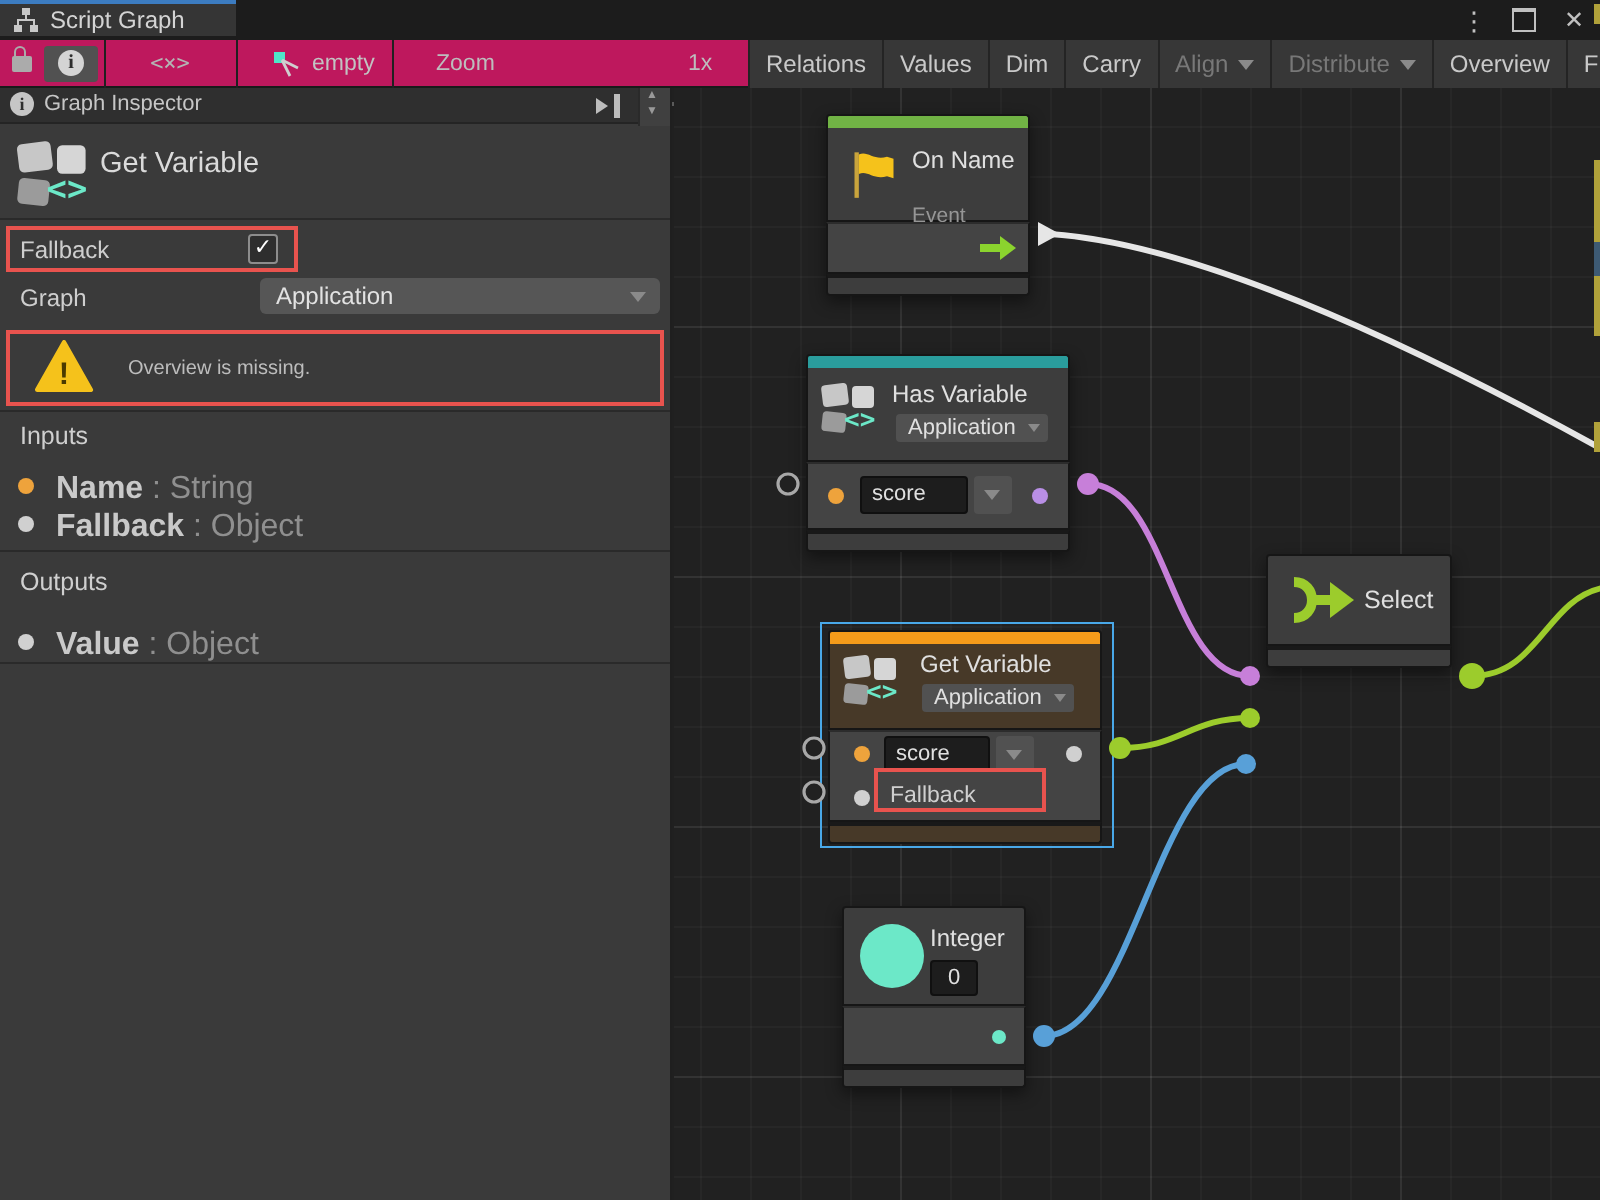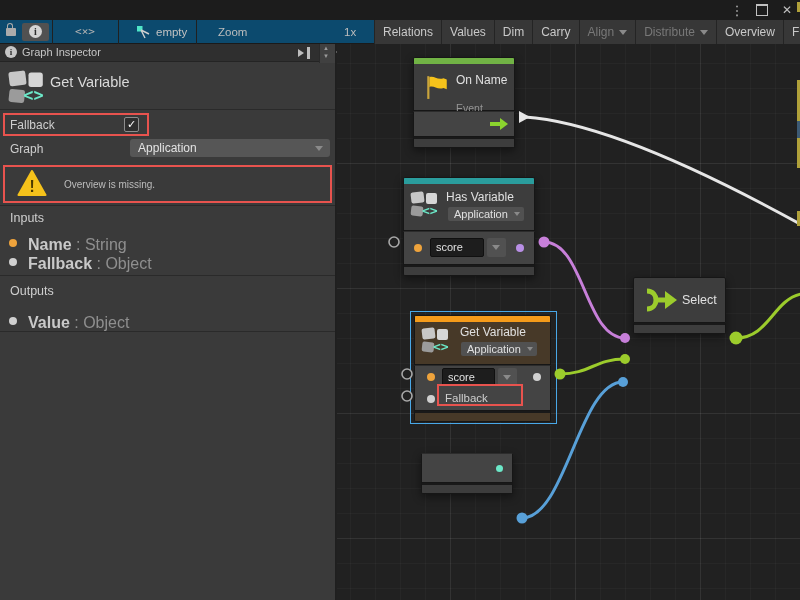--- a/index.html
+++ b/index.html
@@ -10,21 +10,21 @@
   .tabbar{position:absolute;left:0;top:0;width:800px;height:20px;background:#1c1c1c;}
   .tab{position:absolute;left:0;top:0;height:18px;width:118px;background:#353535;
        border-top:2px solid var(--accent-blue,#3c7cc1);display:flex;align-items:center;gap:6px;padding-left:7px;box-sizing:border-box;}
   .tab-label{font-size:12px;color:#d4d4d4;}
   .win-controls{position:absolute;right:6px;top:0;height:20px;display:flex;align-items:center;gap:12px;color:#c0c0c0;}
   .wc{width:14px;text-align:center;font-size:12px;cursor:default;}
   .wc-menu::before{content:"\22EE";font-size:13px;}
   .wc-max{width:10px;height:9px;border:1.5px solid #c0c0c0;border-top-width:2.5px;}
   .wc-close::before{content:"\2715";font-size:12px;}
   
-  .toolbar{position:absolute;left:0;top:20px;width:800px;height:24px;background:#0c4a6e;border-bottom:1px solid #1a1a1a;box-sizing:border-box;}
+  .toolbar{position:absolute;left:0;top:20px;width:800px;height:24px;background:#be185d;border-bottom:1px solid #1a1a1a;box-sizing:border-box;}
   .tb-div{position:absolute;top:0;width:1px;height:24px;background:#202020;}
   .lock-icon{position:absolute;left:6px;top:8px;width:10px;height:8px;background:#ababab;border-radius:1px;}
   .lock-icon::before{content:"";position:absolute;left:1px;top:-5px;width:6px;height:6px;border:1.5px solid #ababab;border-bottom:none;border-radius:4px 4px 0 0;box-sizing:border-box;}
   .info-btn{position:absolute;left:22px;top:3px;width:27px;height:18px;background:#515151;border-radius:2px;}
   .info-glyph{position:absolute;left:7px;top:2px;width:13px;height:13px;border-radius:50%;background:#d4d4d4;color:#2d2d2d;font-size:10px;font-weight:bold;text-align:center;line-height:13px;}
   .info-glyph::before{content:"i";font-family:"Liberation Serif",serif;}
   .code-btn{position:absolute;left:54px;top:3px;width:62px;height:18px;text-align:center;color:#b4b4b4;font-size:11px;line-height:18px;font-family:"DejaVu Sans Mono",monospace;}
   .code-btn::before{content:"<\00D7>";}
   .empty-group{position:absolute;left:136px;top:3px;height:18px;display:flex;align-items:center;gap:5px;}
   .empty-label{font-size:11.5px;color:#c2c2c2;}
@@ -99,20 +99,29 @@
   .var-icon b::before{content:"<>";}
   .insp-var-icon{transform:scale(1.3);transform-origin:top left;}
   .edge-strip{position:absolute;right:0;width:3px;z-index:9;}
 </style>
 </head>
 <body>
 
 <div class="app">
 
   <div class="tabbar">
+    <div class="tab">
+      <svg width="12" height="12" viewBox="0 0 12 12">
+        <rect x="4" y="0" width="4" height="3.5" fill="#c8c8c8"></rect>
+        <rect x="0" y="8.5" width="4" height="3.5" fill="#c8c8c8"></rect>
+        <rect x="8" y="8.5" width="4" height="3.5" fill="#c8c8c8"></rect>
+        <path d="M6,3.5 V6 M2,8.5 V6 H10 V8.5" stroke="#c8c8c8" stroke-width="1" fill="none"></path>
+      </svg>
+      <span class="tab-label">Script Graph</span>
+    </div>
     <div class="win-controls">
       <span class="wc wc-menu"></span>
       <span class="wc-max"></span>
       <span class="wc wc-close"></span>
     </div>
   </div>
 
   <div class="toolbar">
     <span class="lock-icon"></span>
     <div class="info-btn">
@@ -303,20 +312,25 @@
           <path d="M5,5 C17,5 17,23 5,23" fill="none" stroke="#9ccc2c" stroke-width="5"></path>
           <rect x="14" y="11.5" width="10" height="5" fill="#9ccc2c"></rect>
           <polygon points="23,5 35,14 23,23" fill="#9ccc2c"></polygon>
         </svg>
         <span class="node-title" style="left:48px;top:15px;font-size:12.5px">Select</span>
       </div>
       <div class="node-footer"></div>
     </div>
 
     <div class="node" style="left:84px;top:409px;width:92px">
+      <div class="node-header" style="height:48px;border-top:1px solid #161616;border-radius:2px 2px 0 0">
+        <span style="position:absolute;left:8px;top:8px;width:32px;height:32px;border-radius:50%;background:var(--mint,#6ce8c8)"></span>
+        <span class="node-title" style="left:43px;top:8px">Integer</span>
+        <div class="field" style="left:43px;top:26px;width:24px;height:18px;text-align:center"><span>0</span></div>
+      </div>
       <div class="node-body" style="height:28px">
         <span class="dot" style="left:74px;top:11px;width:7px;height:7px;background:var(--mint,#6ce8c8)"></span>
       </div>
       <div class="node-footer"></div>
     </div>
 
     <svg class="wires" viewBox="336 44 463 556">
       <path d="M524,117 C600,122 710,175 799,224" fill="none" stroke="var(--wire-white,#e6e6e6)" stroke-width="3"></path>
       <path d="M543,242 C583,242 584,338 624,338" fill="none" stroke="var(--wire-purple,#c77fd9)" stroke-width="3"></path>
       <path d="M559,374 C589,374 594,359 624,359" fill="none" stroke="var(--wire-green,#9ccc2c)" stroke-width="3"></path>

